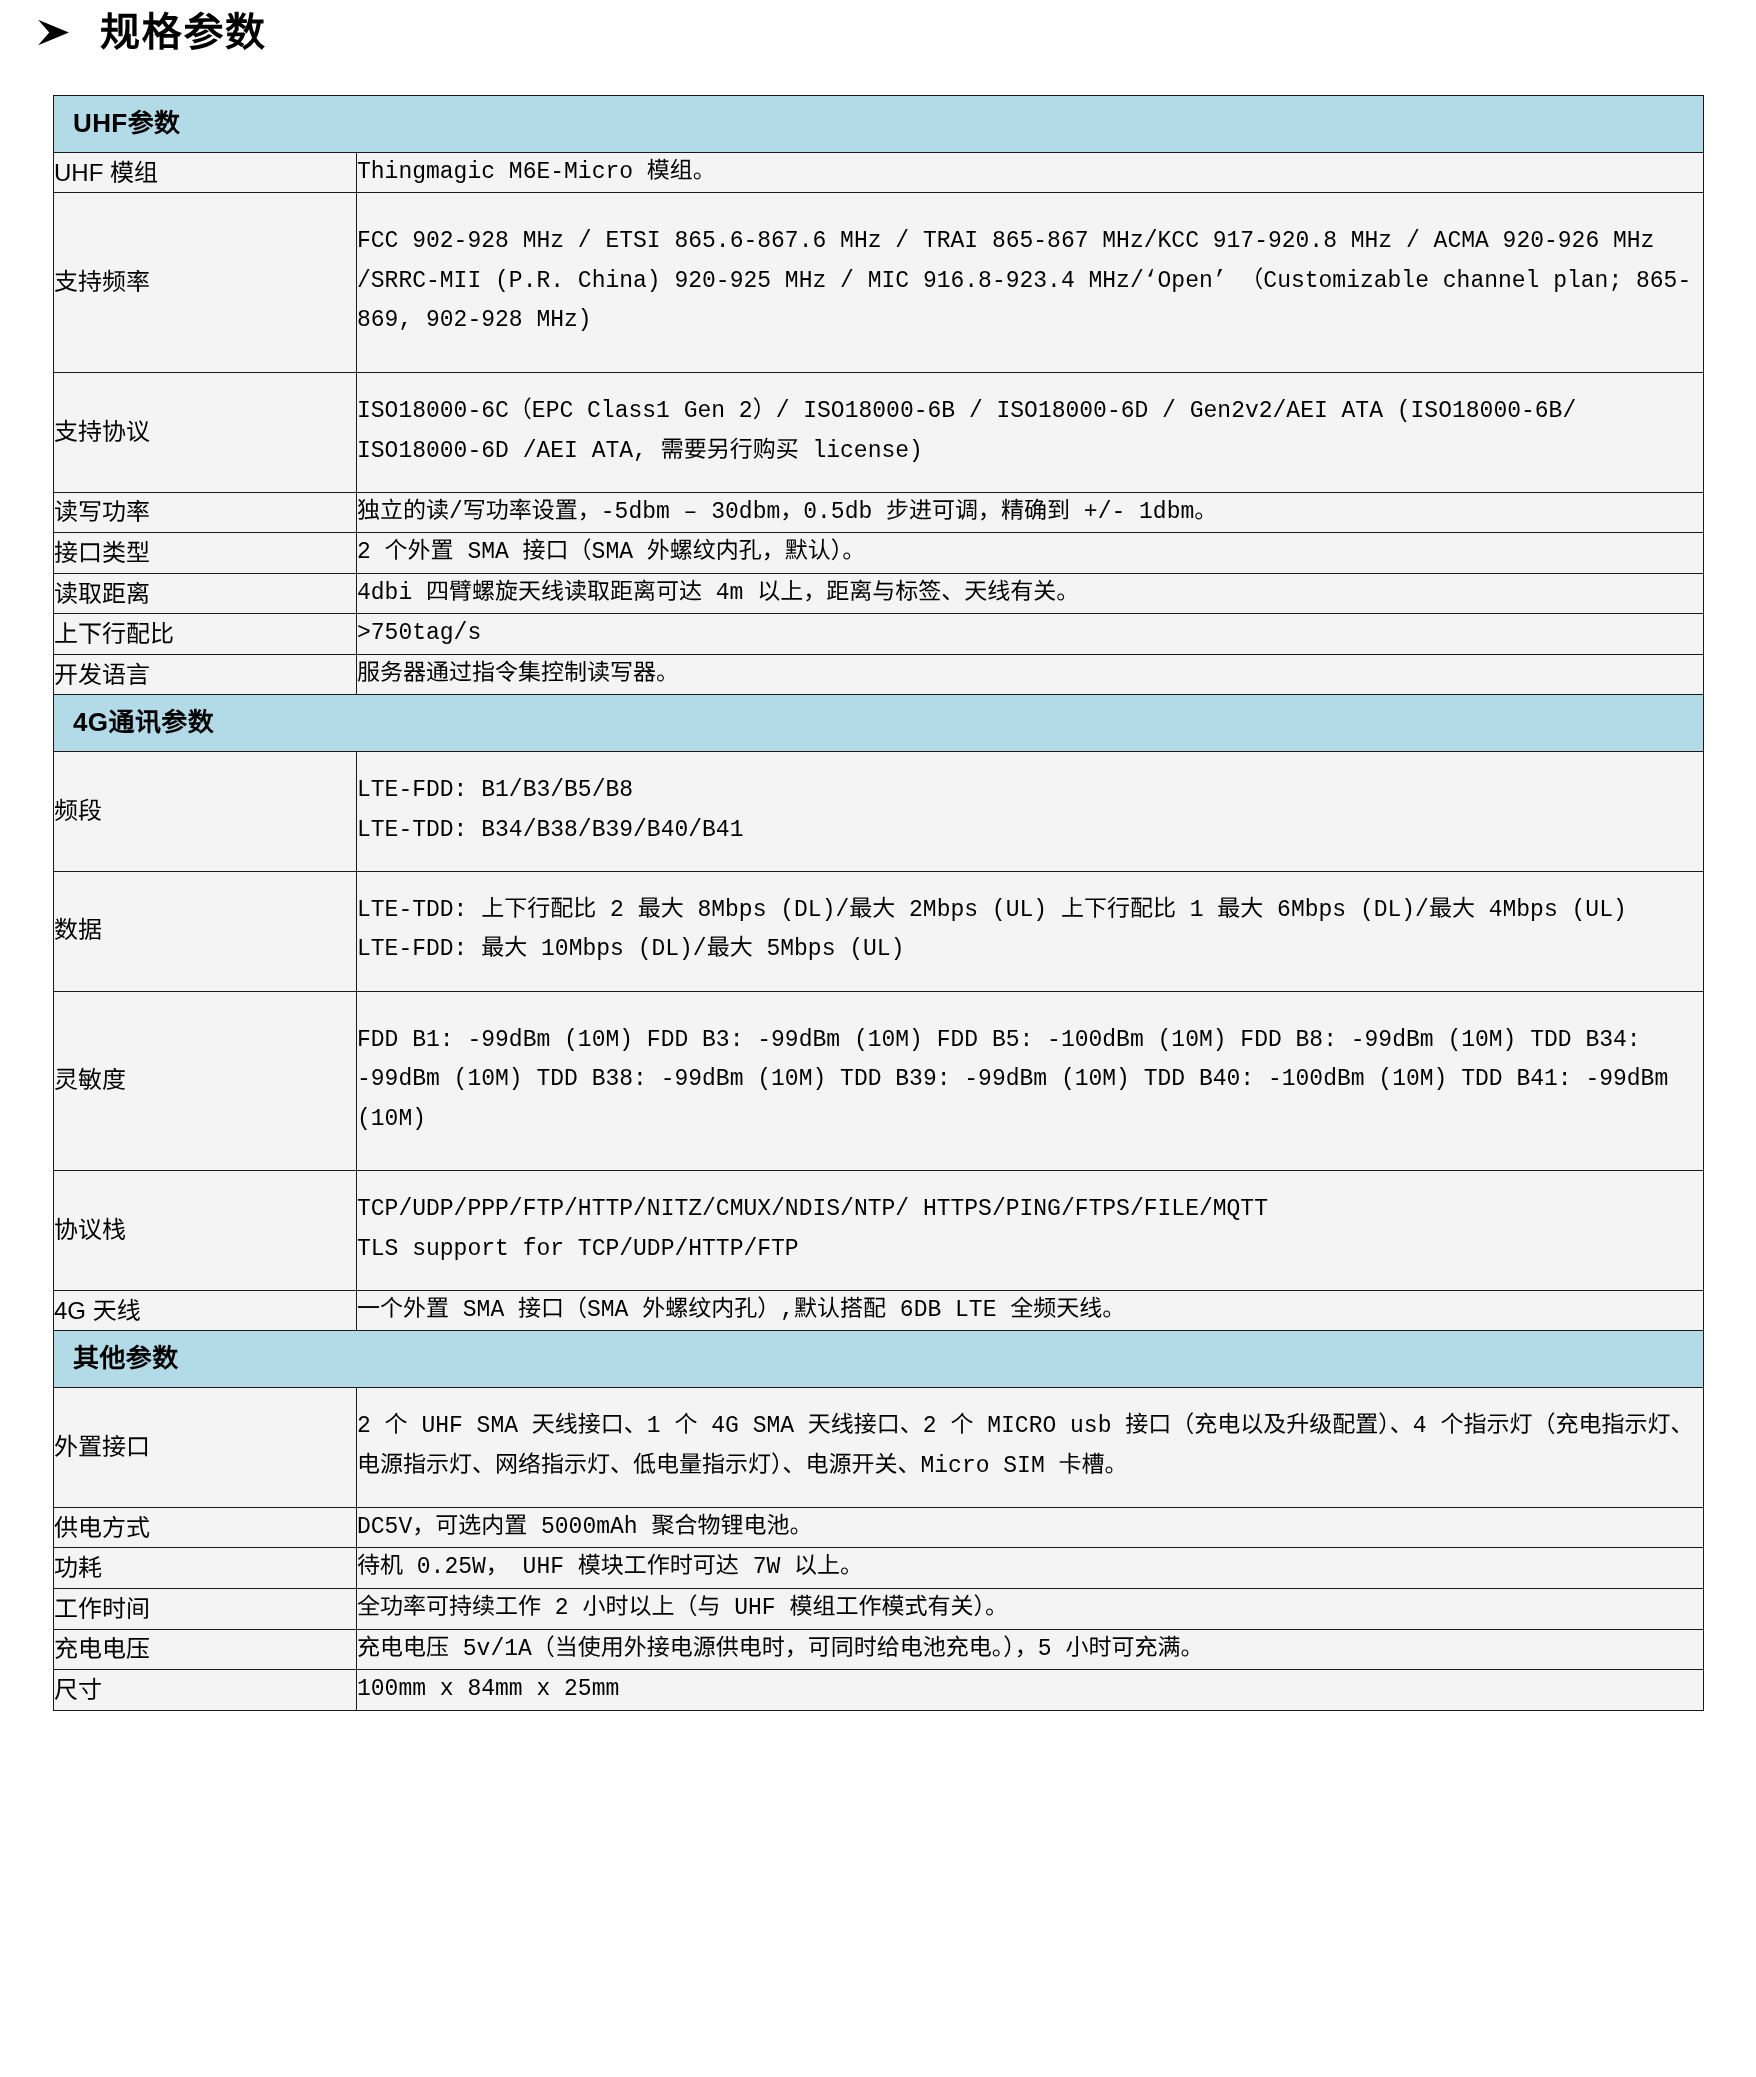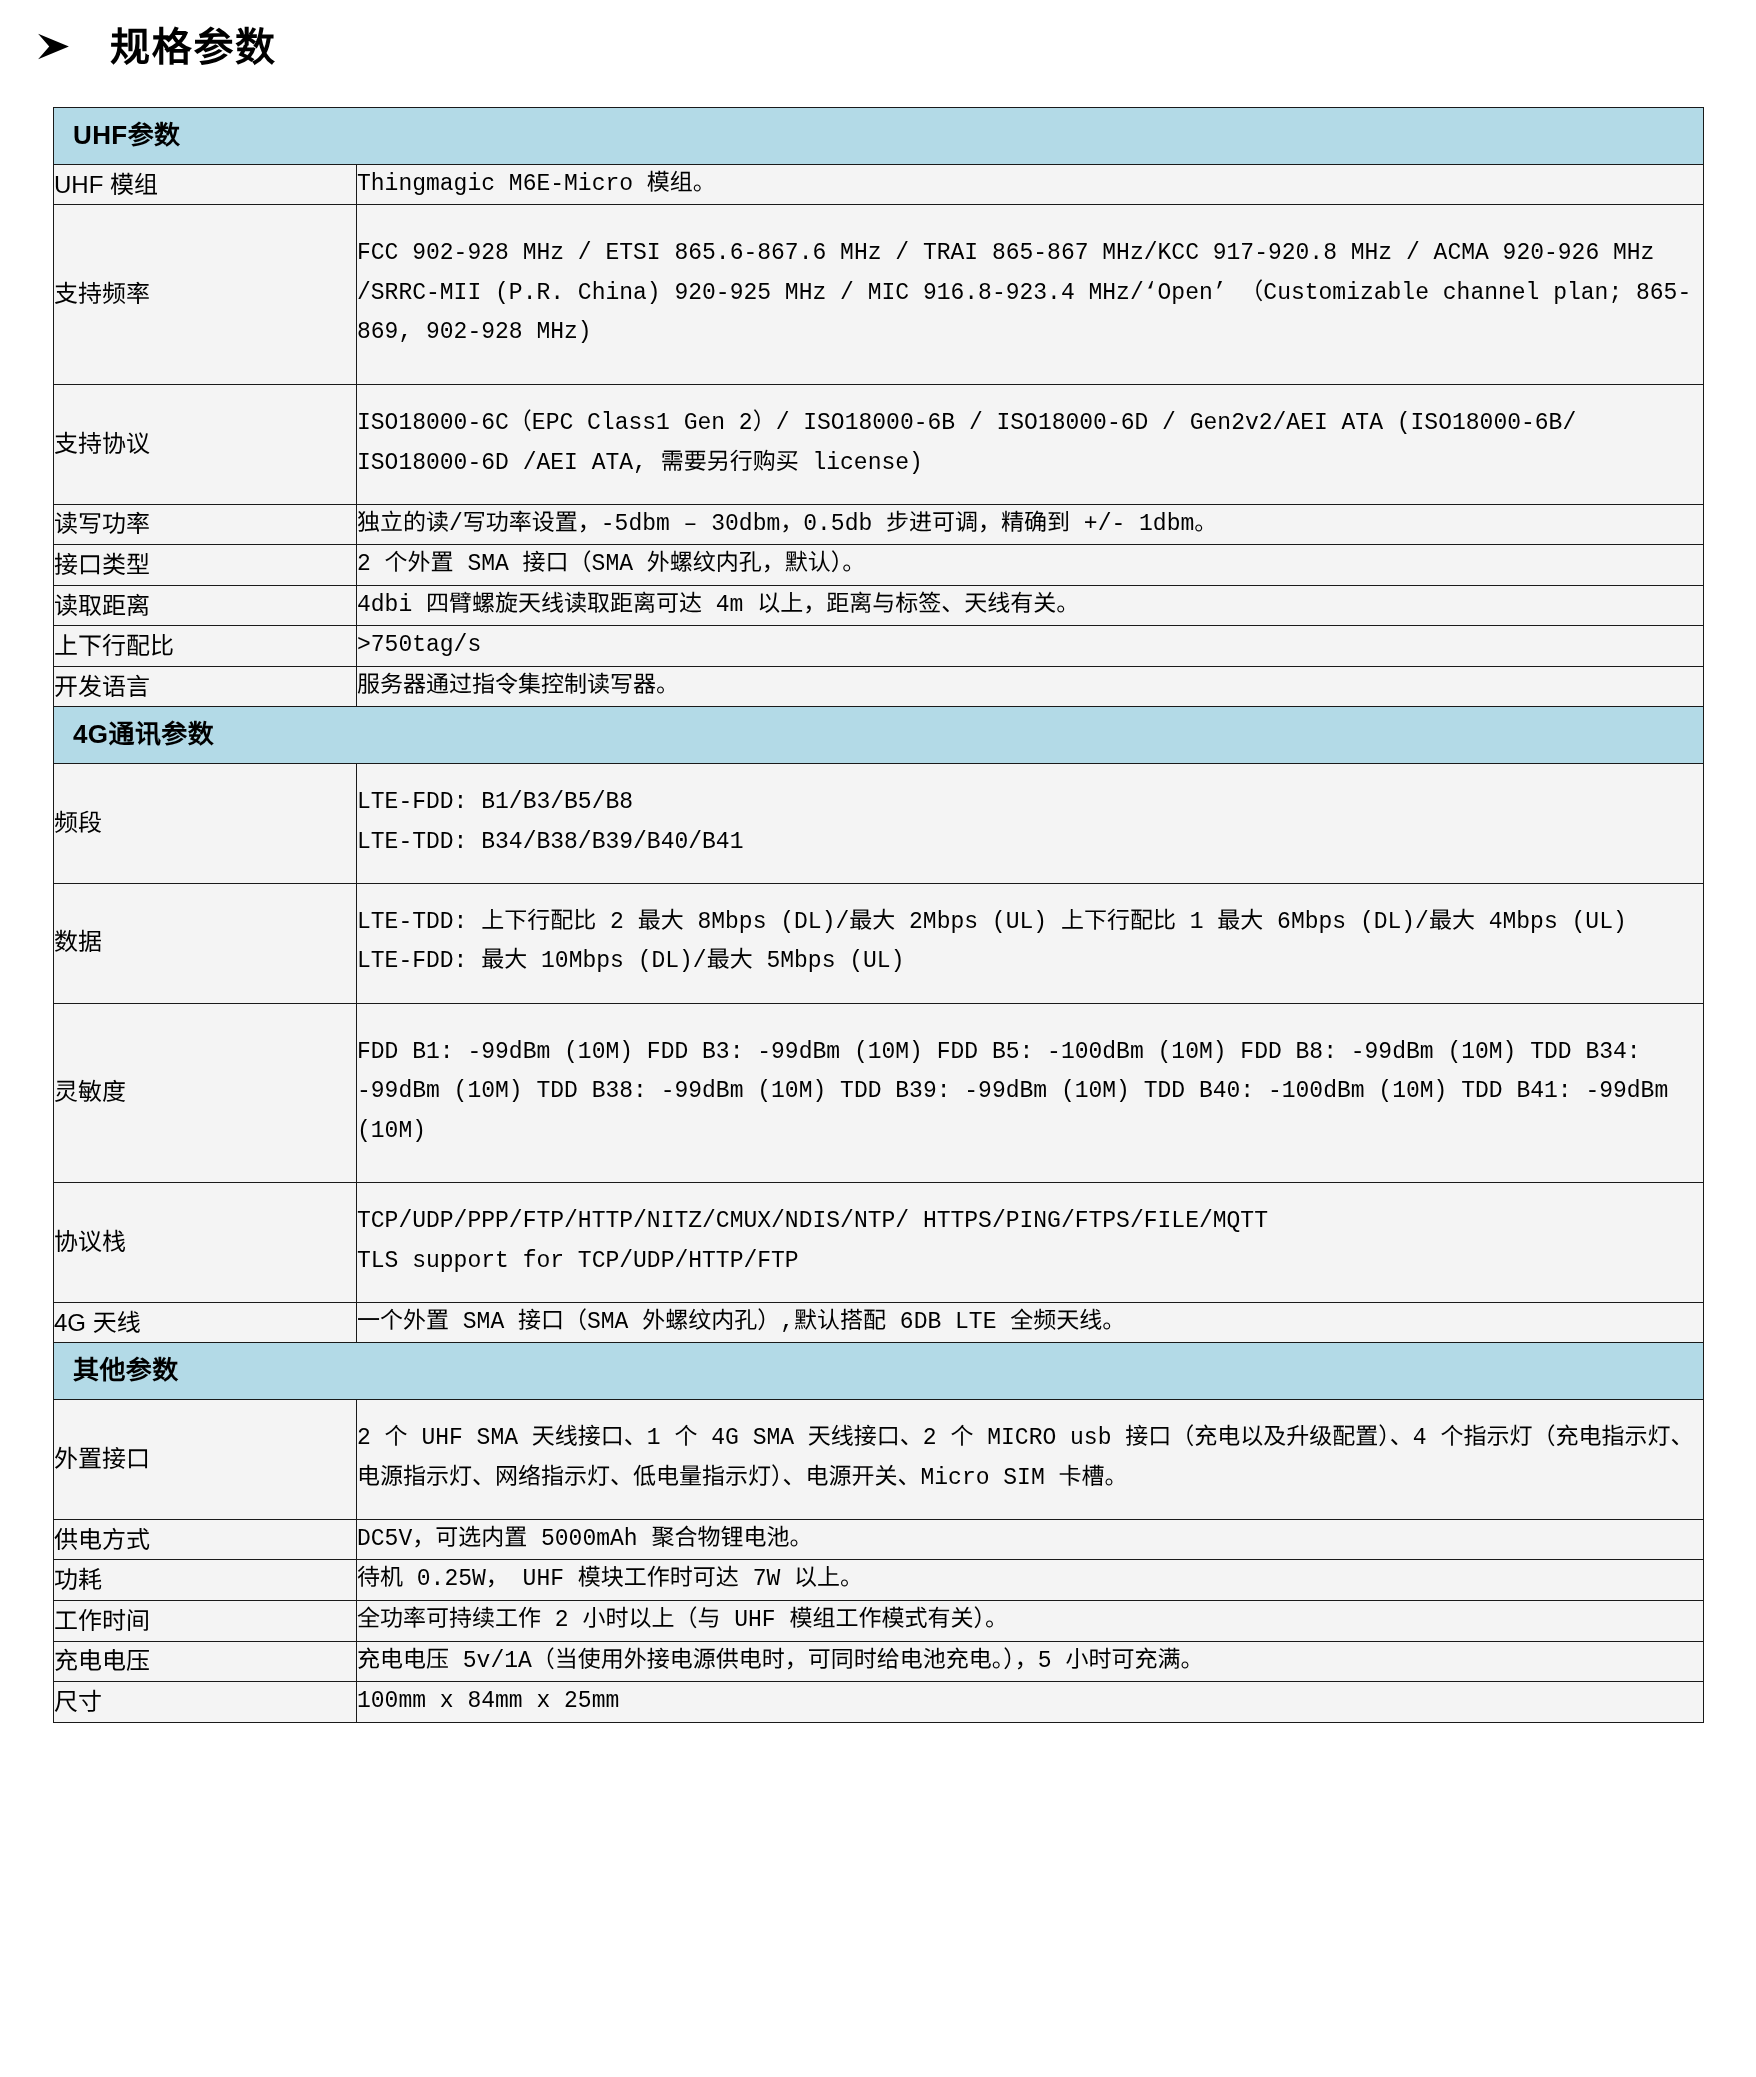--- a/index.html
+++ b/index.html
@@ -18,45 +18,44 @@
   .page {
     width: 1757px;
     box-sizing: border-box;
     padding: 0;
     position: relative;
   }
 
   
   .page-heading {
     display: flex;
-    align-items: flex-end;
-    padding: 20px 0 0 33px;
+    align-items: flex-start;
+    padding: 12px 0 0 33px;
     height: 67px;
     box-sizing: border-box;
-    gap: 10px;
   }
   .heading-bullet {
     width: 41px;
     height: 41px;
     flex: 0 0 41px;
     display: block;
     margin-right: 26px;
   }
   .heading-text {
     font-size: 40px;
     font-weight: bold;
     letter-spacing: 1.7px;
     line-height: 1;
     white-space: nowrap;
   }
 
   
   .spec-table-wrap {
     padding: 0 53px 0 53px;
-    margin-top: 40px;
+    margin-top: 28px;
   }
   table.spec-table {
     width: 1650px;
     border-collapse: collapse;
     table-layout: fixed;
     background: #f4f4f4;
   }
   table.spec-table col.col-label { width: 303px; }
   table.spec-table col.col-value { width: 1347px; }
 

